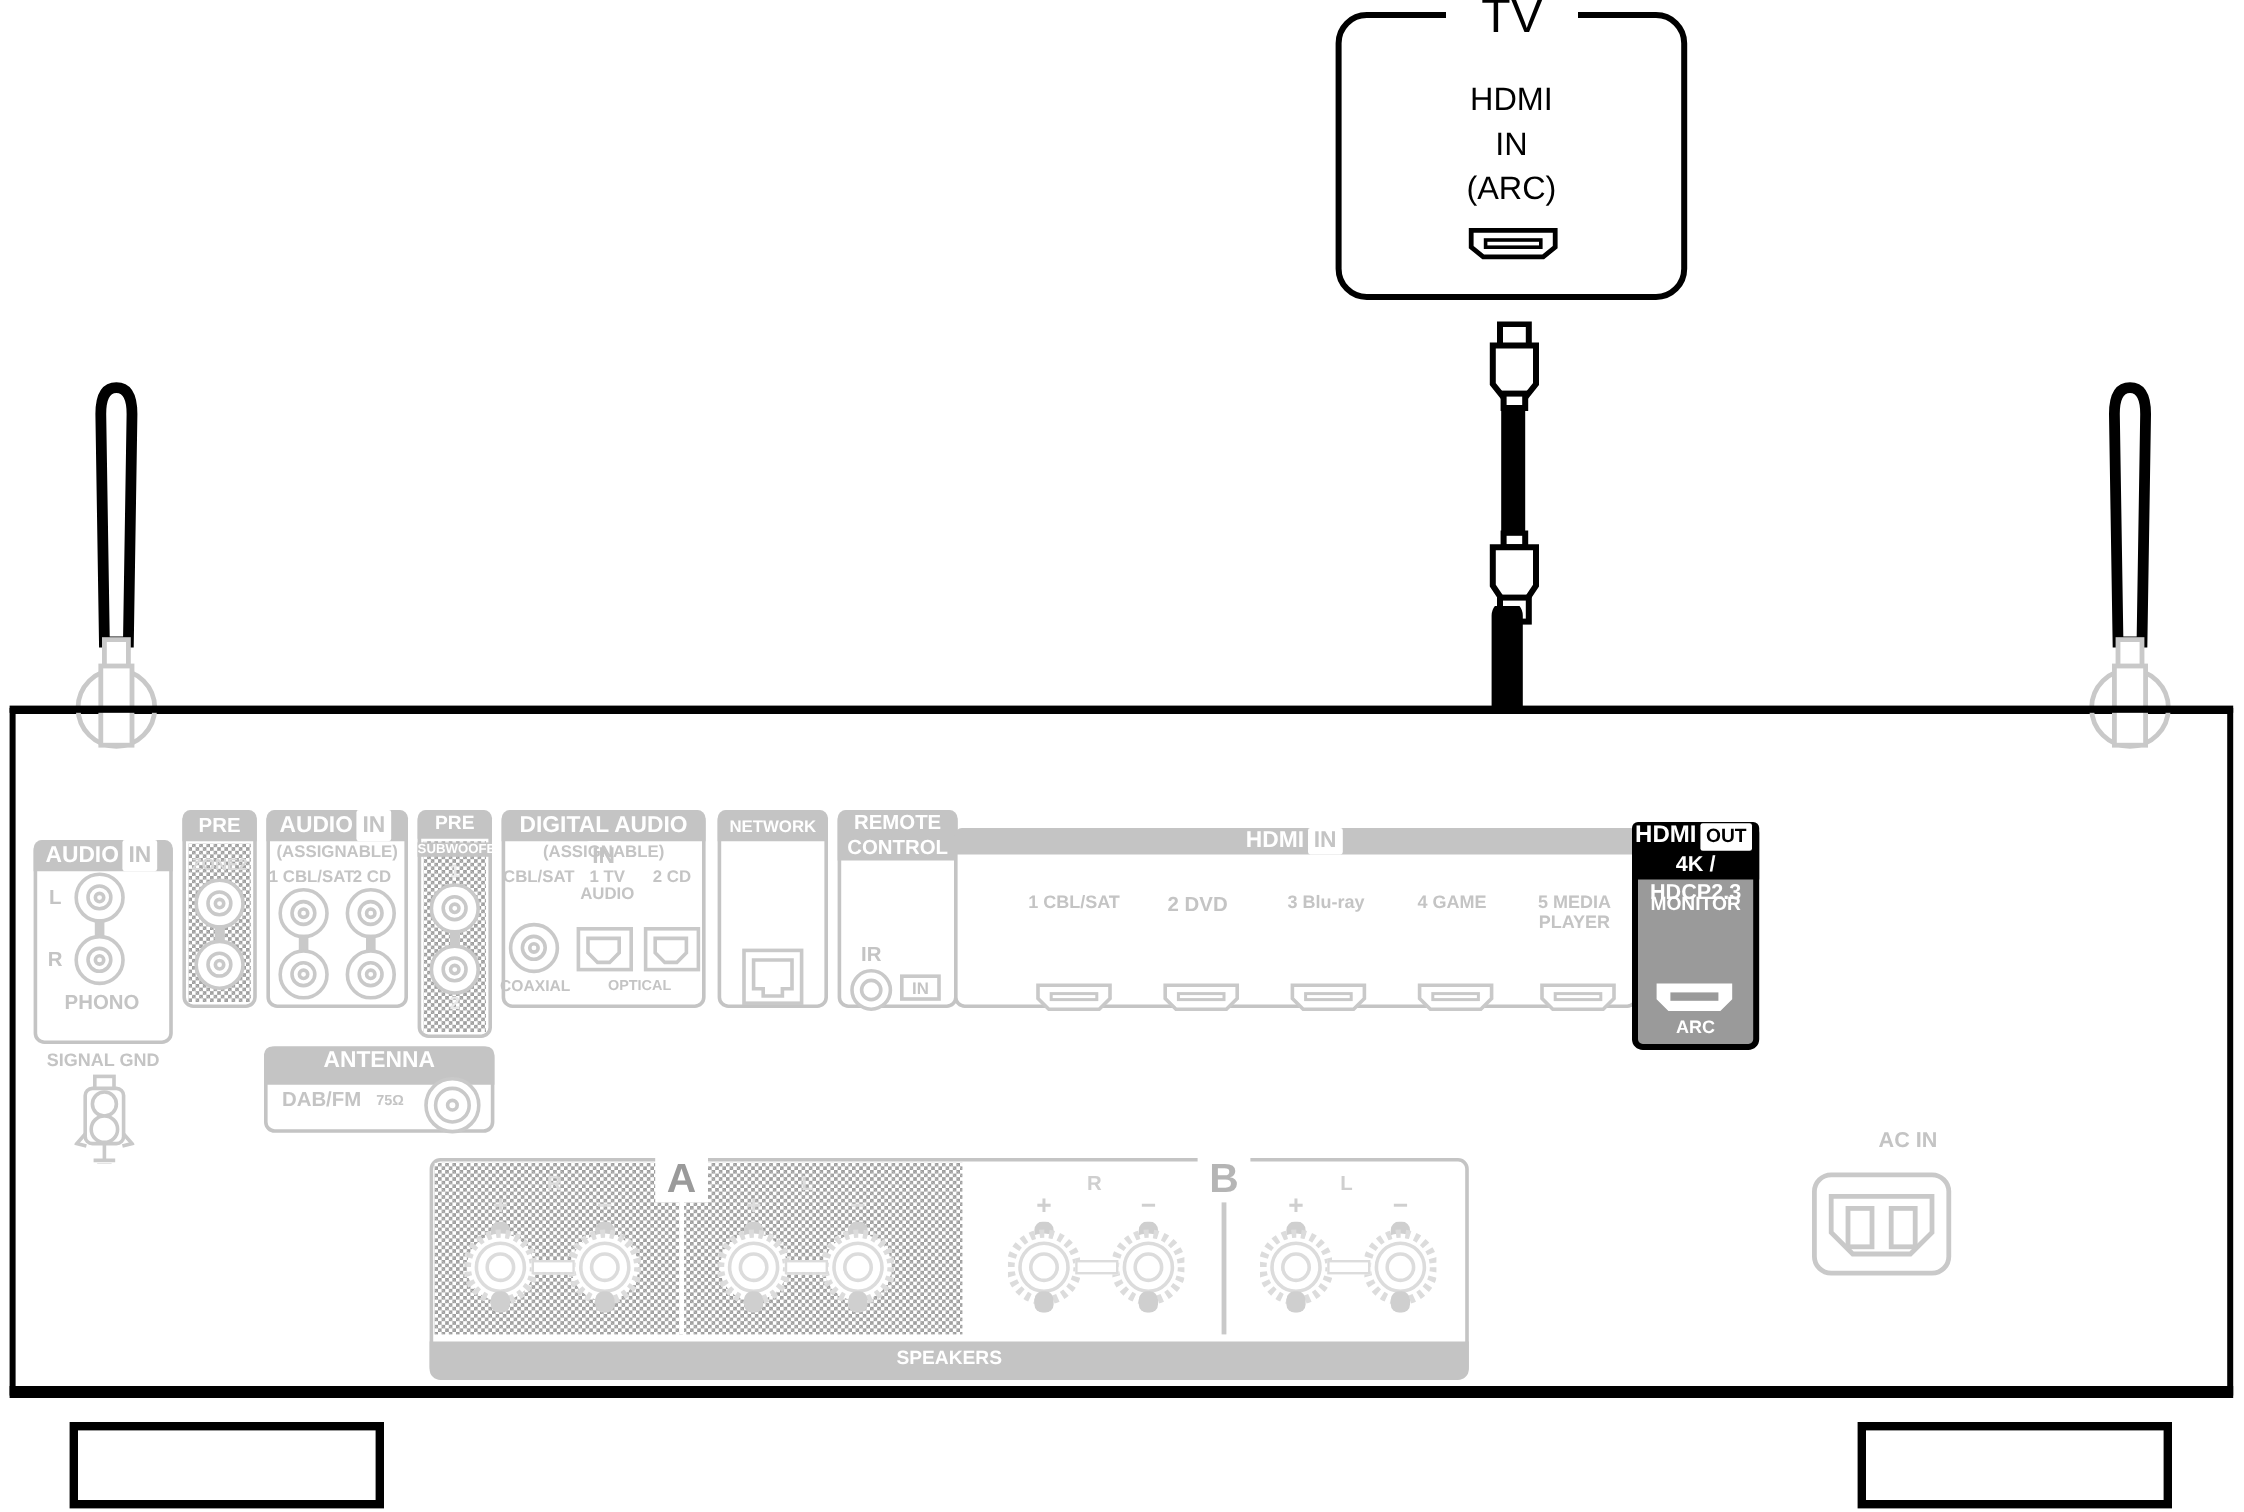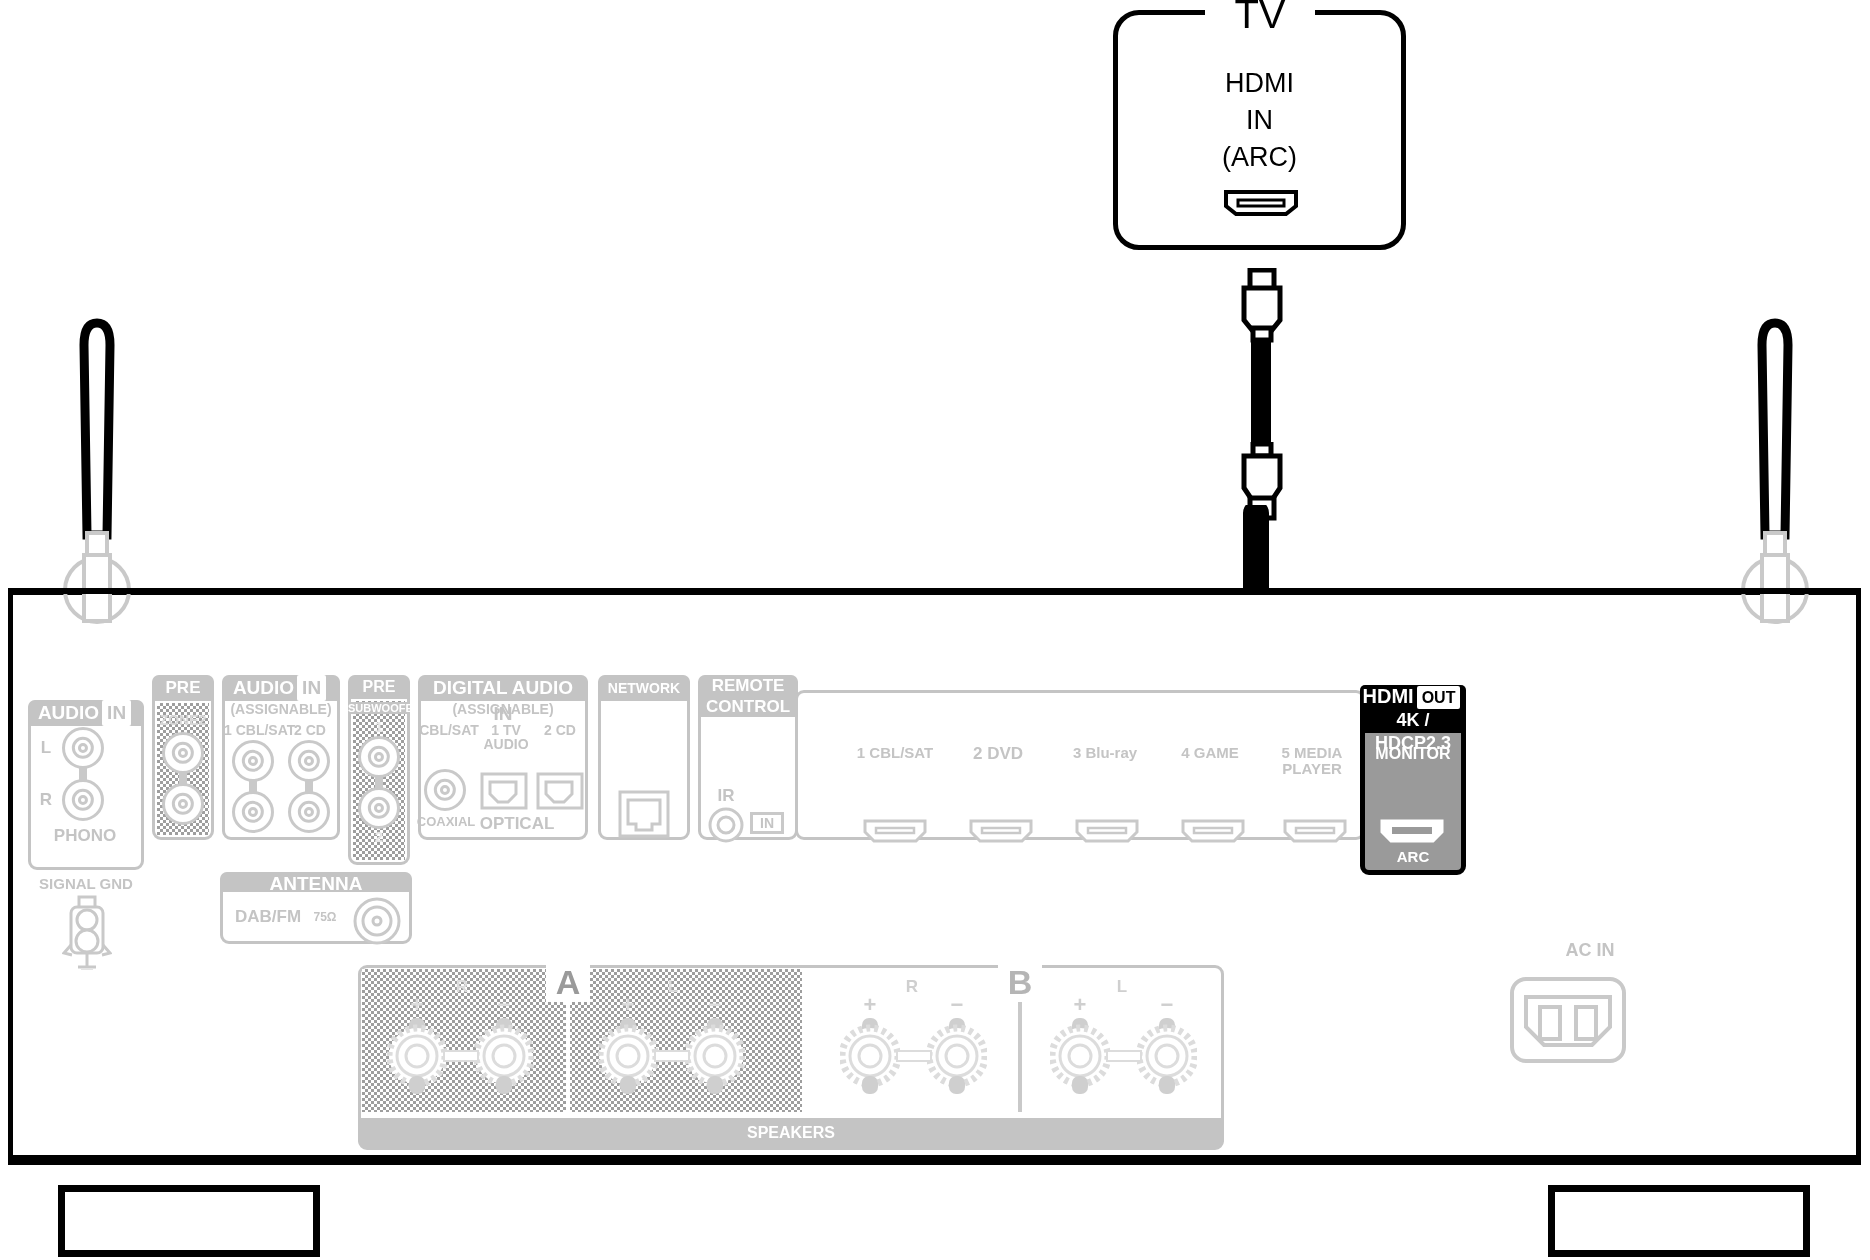--- a/index.html
+++ b/index.html
@@ -154,21 +154,21 @@
   <div class="abs blk-hdr" style="left:348px;top:675px;width:62px;height:24px;font-size:16px;line-height:24px;">PRE OUT</div>
   <div class="abs hatch" style="left:353px;top:701px;width:52px;height:159px;"></div>
   <div class="abs lbl" style="left:348px;top:702px;width:62px;font-size:11px;color:#fff;background:#c4c4c4;">SUBWOOFER</div>
   <div class="abs lbl" style="left:348px;top:718px;width:62px;font-size:15px;color:#e8e8e8;">1</div>
   <div class="abs rca" style="left:358px;top:736px;width:42px;height:42px;"></div>
   <div class="abs rca-link" style="left:375px;top:775px;width:8px;height:14px;"></div>
   <div class="abs rca" style="left:358px;top:787px;width:42px;height:42px;"></div>
   <div class="abs lbl" style="left:348px;top:828px;width:62px;font-size:15px;color:#e8e8e8;">2</div>
 
   <div class="abs blk" style="left:220px;top:872px;width:192px;height:72px;"></div>
-  <div class="abs blk-hdr" style="left:220px;top:872px;width:192px;height:20px;font-size:19px;line-height:24px;">ANTENNA</div>
+  <div class="abs blk-hdr" style="left:220px;top:872px;width:192px;height:32px;font-size:19px;line-height:24px;">ANTENNA</div>
   <div class="abs lbl" style="left:228px;top:907px;width:80px;font-size:17px;">DAB/FM</div>
   <div class="abs lbl" style="left:308px;top:910px;width:34px;font-size:12px;">75Ω</div>
   <svg class="abs" style="left:352px;top:896px;" width="50" height="50" viewBox="0 0 50 50">
     <circle cx="25" cy="25" r="22" fill="#fff" stroke="#c9c9c9" stroke-width="3"></circle>
     <circle cx="25" cy="25" r="14" fill="#fff" stroke="#c9c9c9" stroke-width="3"></circle>
     <circle cx="25" cy="25" r="4" fill="#fff" stroke="#c9c9c9" stroke-width="3"></circle>
   </svg>
 
   <div class="abs blk" style="left:418px;top:675px;width:170px;height:165px;"></div>
   <div class="abs blk-hdr" style="left:418px;top:675px;width:170px;height:26px;font-size:19px;line-height:26px;">
@@ -183,21 +183,21 @@
   <div class="abs rca" style="left:424px;top:769px;width:42px;height:42px;"></div>
   <div class="abs lbl" style="left:414px;top:814px;width:64px;font-size:13px;">COAXIAL</div>
   <svg class="abs" style="left:480px;top:772px;" width="48" height="38" viewBox="0 0 48 38">
     <rect x="2" y="2" width="44" height="34" fill="#fff" stroke="#c9c9c9" stroke-width="3"></rect>
     <path d="M10 10 L36 10 L36 22 L28 30 L18 30 L10 22 Z" fill="#fff" stroke="#c9c9c9" stroke-width="3"></path>
   </svg>
   <svg class="abs" style="left:536px;top:772px;" width="48" height="38" viewBox="0 0 48 38">
     <rect x="2" y="2" width="44" height="34" fill="#fff" stroke="#c9c9c9" stroke-width="3"></rect>
     <path d="M10 10 L36 10 L36 22 L28 30 L18 30 L10 22 Z" fill="#fff" stroke="#c9c9c9" stroke-width="3"></path>
   </svg>
-  <div class="abs lbl" style="left:472px;top:814px;width:90px;font-size:17px;">OPTICAL</div>
+  <div class="abs lbl" style="left:488px;top:814px;width:90px;font-size:12px;">OPTICAL</div>
 
   <div class="abs blk" style="left:598px;top:675px;width:92px;height:165px;"></div>
   <div class="abs blk-hdr" style="left:598px;top:675px;width:92px;height:26px;font-size:14px;line-height:26px;">NETWORK</div>
   <svg class="abs" style="left:618px;top:790px;" width="52" height="48" viewBox="0 0 52 48">
     <rect x="2" y="2" width="48" height="44" fill="#fff" stroke="#c9c9c9" stroke-width="3"></rect>
     <path d="M10 10 L42 10 L42 34 L34 34 L34 40 L18 40 L18 34 L10 34 Z" fill="#fff" stroke="#c9c9c9" stroke-width="3"></path>
   </svg>
 
   <div class="abs blk" style="left:698px;top:675px;width:100px;height:165px;"></div>
   <div class="abs blk-hdr" style="left:698px;top:675px;width:100px;height:42px;font-size:17px;line-height:21px;">
@@ -205,20 +205,23 @@
     <div>CONTROL</div>
   </div>
   <div class="abs lbl" style="left:710px;top:786px;width:32px;font-size:17px;">IR</div>
   <svg class="abs" style="left:707px;top:806px;" width="38" height="38" viewBox="0 0 38 38">
     <circle cx="19" cy="19" r="16" fill="#fff" stroke="#c9c9c9" stroke-width="3"></circle>
     <circle cx="19" cy="19" r="8" fill="#fff" stroke="#c9c9c9" stroke-width="3"></circle>
   </svg>
   <div class="abs lbl" style="left:750px;top:812px;width:34px;font-size:14px;border:3px solid #c9c9c9;box-sizing:border-box;">IN</div>
 
   <div class="abs blk" style="left:795px;top:690px;width:570px;height:150px;"></div>
+  <div class="abs blk-hdr" style="left:795px;top:690px;width:570px;height:22px;font-size:19px;line-height:22px;">
+    <span>HDMI</span><span class="chip">IN</span>
+  </div>
 
   <div class="abs lbl" style="left:840px;top:744px;width:110px;font-size:15px;">1  CBL/SAT</div>
   <div class="abs lbl" style="left:948px;top:744px;width:100px;font-size:17px;">2  DVD</div>
   <div class="abs lbl" style="left:1050px;top:744px;width:110px;font-size:15px;">3  Blu-ray</div>
   <div class="abs lbl" style="left:1160px;top:744px;width:100px;font-size:15px;">4  GAME</div>
   <div class="abs lbl" style="left:1262px;top:744px;width:100px;font-size:15px;">5 MEDIA</div>
   <div class="abs lbl" style="left:1262px;top:760px;width:100px;font-size:15px;">PLAYER</div>
 
   <svg class="abs" style="left:862px;top:818px;" width="66" height="26" viewBox="0 0 66 26">
     <path d="M3 3 L63 3 L63 14 L54 23 L12 23 L3 14 Z" fill="#fff" stroke="#c9c9c9" stroke-width="3"></path>

